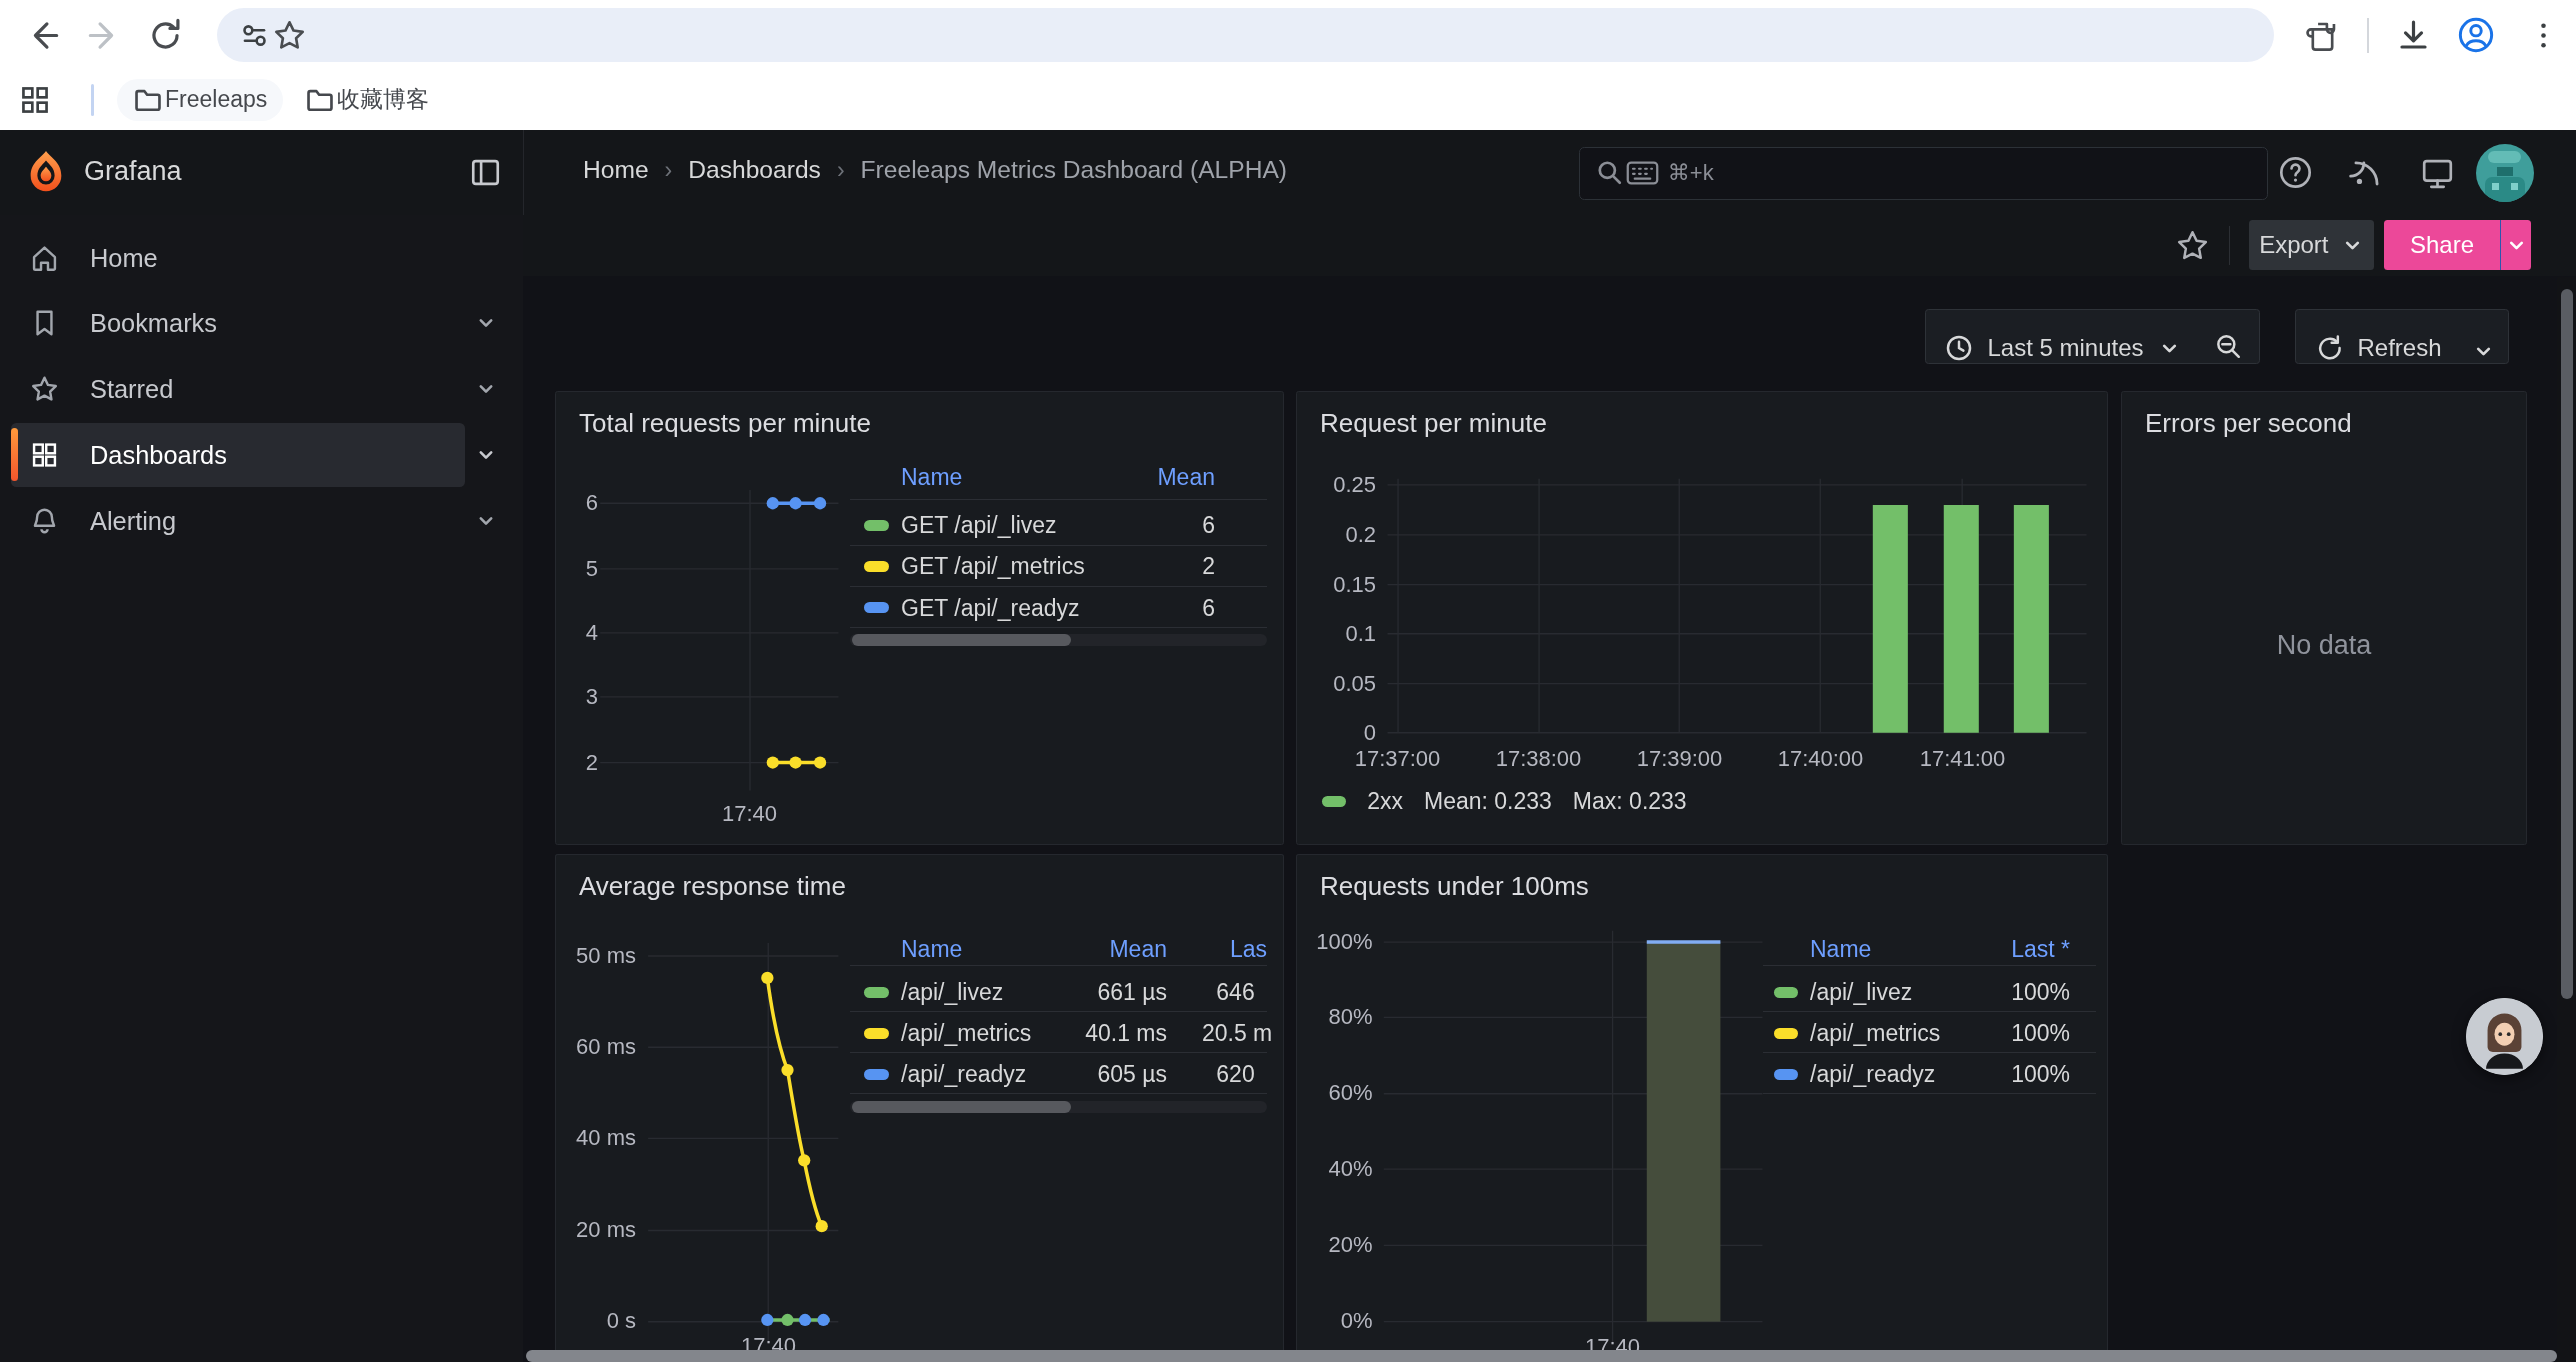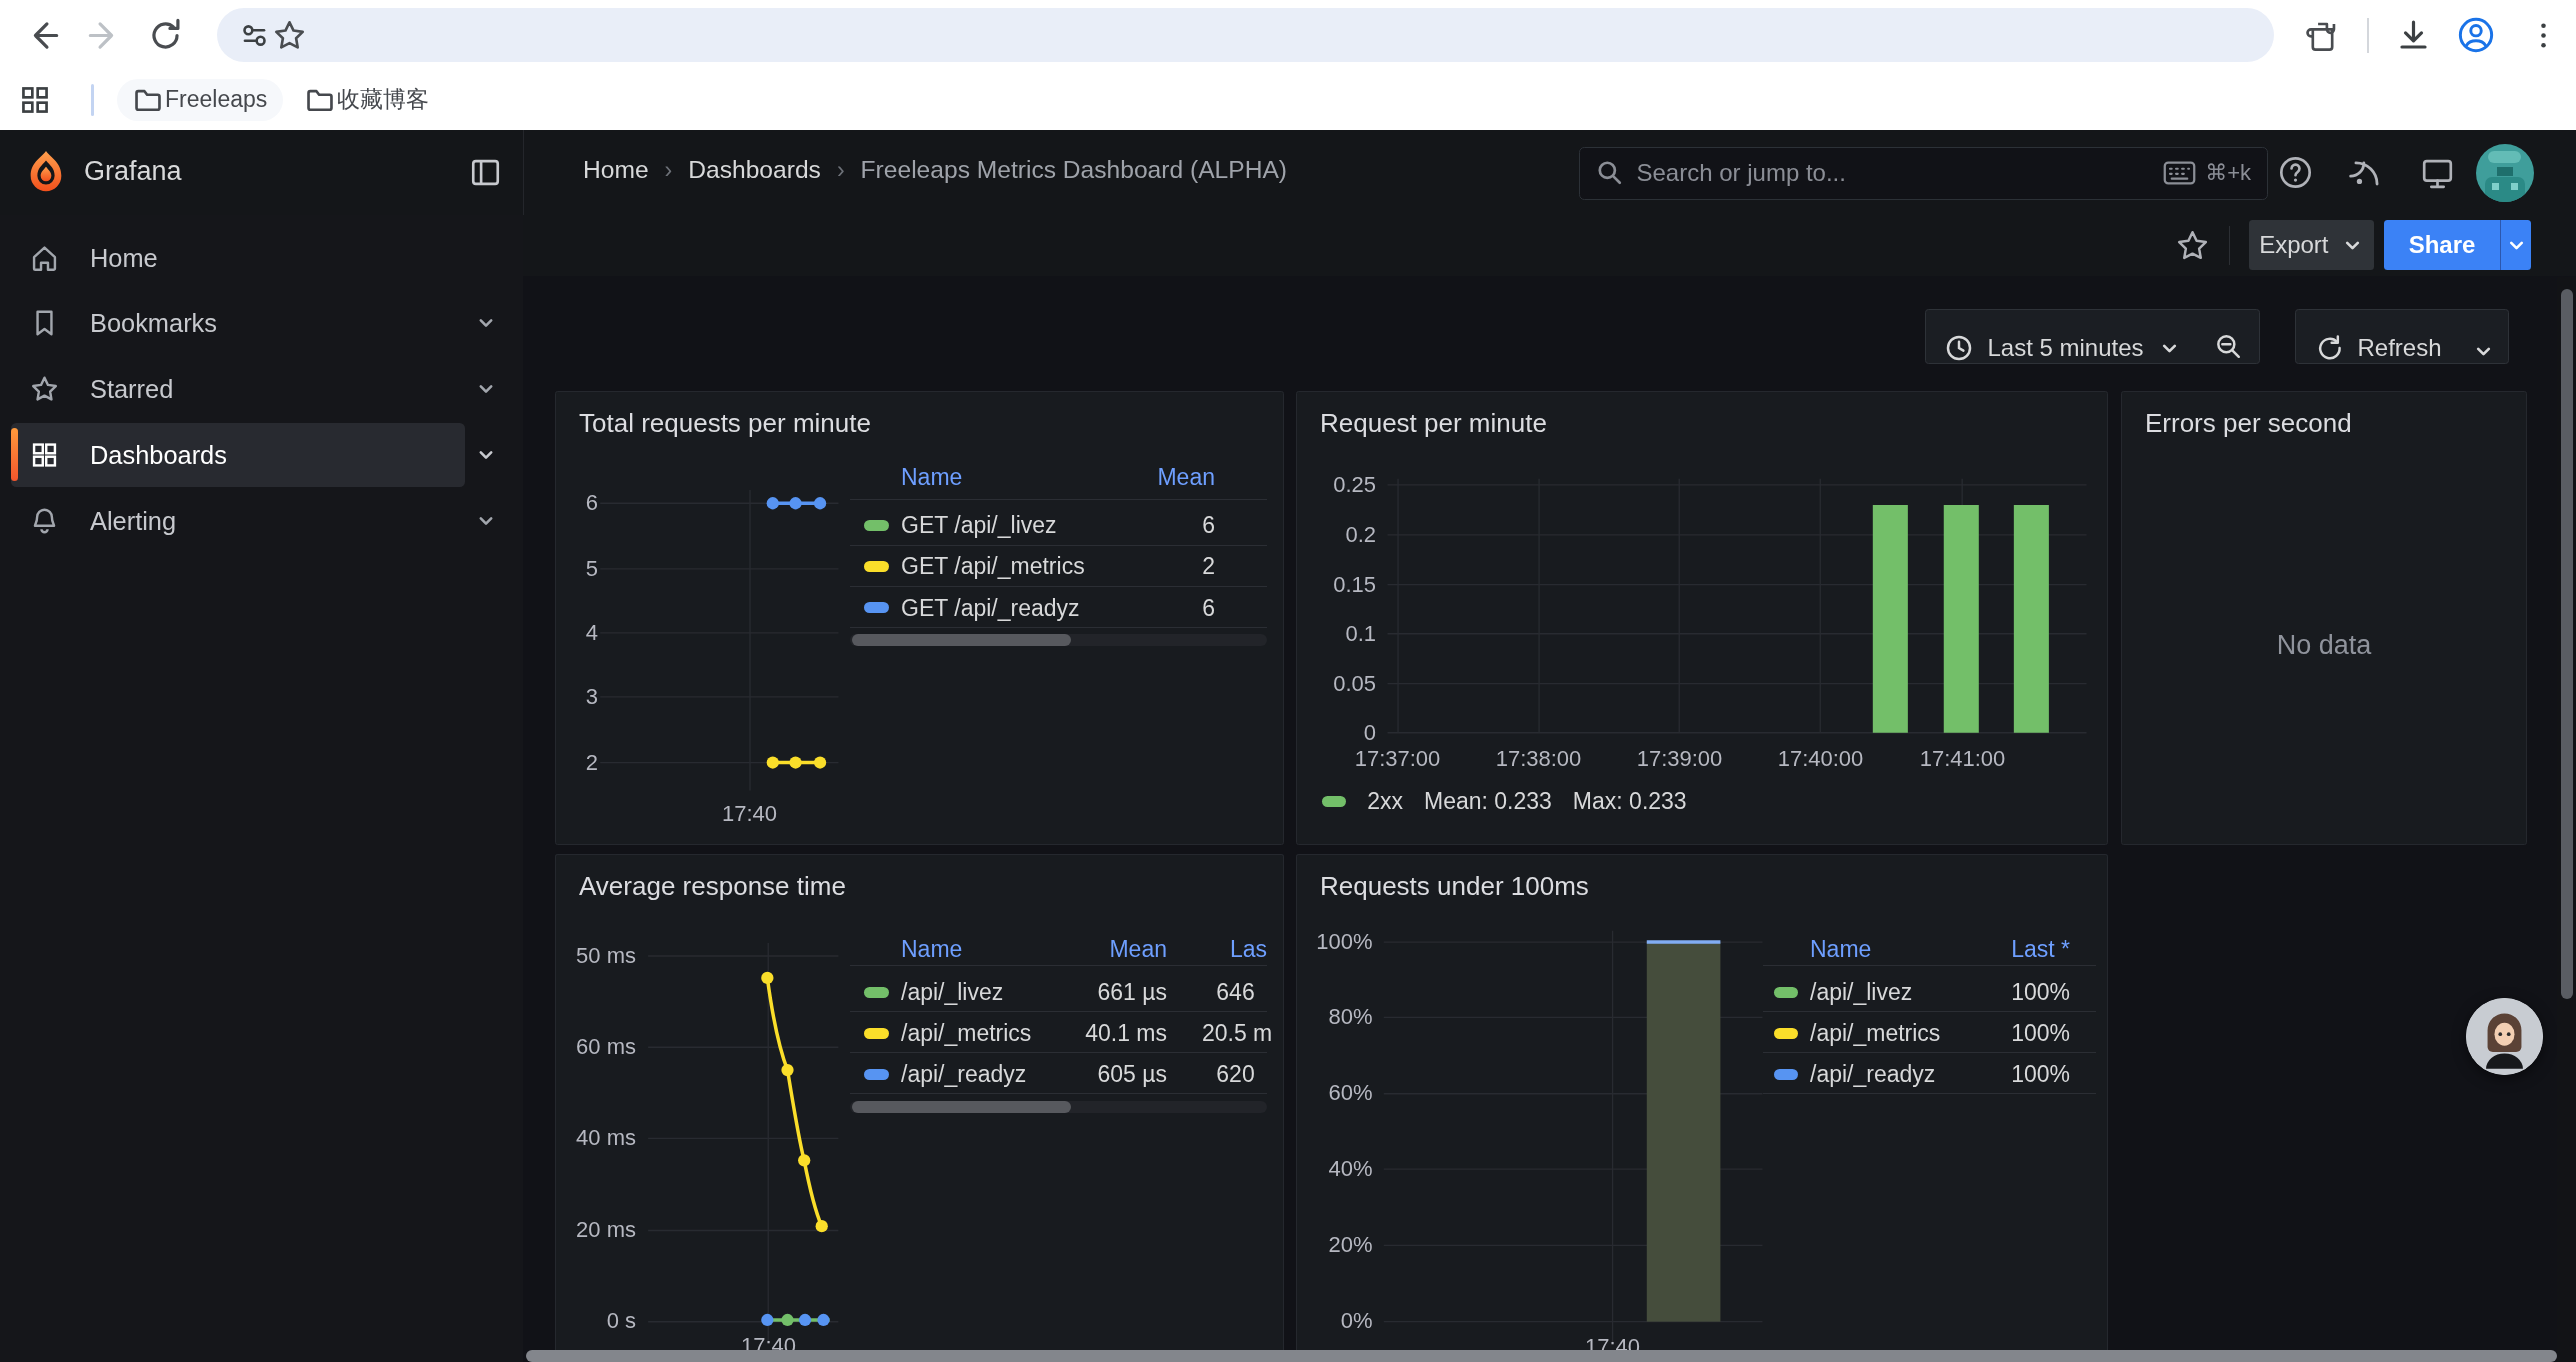--- a/index.html
+++ b/index.html
@@ -35,21 +35,21 @@
             background:linear-gradient(180deg,#ff9a3c,#f2552c);}
   .side-label{position:absolute;left:90px;top:50%;transform:translateY(-50%);font-size:25.4px;color:#c7c9ce;}
   .side-label.sel{color:#ffffff;}
   .side-ic{position:absolute;left:28px;top:50%;transform:translateY(-50%);}
   .side-chev{position:absolute;left:473px;top:50%;transform:translateY(-50%);}
 
   .gf-main{position:absolute;left:523px;top:85px;width:2053px;height:1148px;background:#111217;}
   .dash-head{position:absolute;left:0;top:0;width:100%;height:61px;background:#141619;}
   .btn{display:flex;align-items:center;justify-content:center;border-radius:3.5px;cursor:pointer;font-size:24px;}
   .btn-sec{background:#2f3338;color:#d8d9da;gap:12.3px;}
-  .btn-blue{background:#3b82f6;color:#ffffff;font-weight:700;}
+  .btn-blue{background:#ec4899;color:#ffffff;font-weight:400;}
   .tgroup{position:absolute;display:flex;align-items:flex-end;background:#1b1e23;border:0.9px solid #2e3238;border-radius:3.5px;color:#d8d9da;}
   .tseg{display:flex;align-items:center;gap:14px;padding:0 17.5px;font-size:24px;cursor:pointer;}
   .tdiv{width:0.9px;background:#2e3238;}
 
   .panel{position:absolute;background:#181b1f;border:0.9px solid #25282e;border-radius:2.6px;overflow:hidden;}
   .ptitle{position:absolute;left:23px;top:16px;font-size:26px;font-weight:500;color:#dcdde1;}
   .tick{position:absolute;color:#b6b8c1;font-size:22px;line-height:24.6px;}
   .lg-h{position:absolute;color:#6e9fff;font-size:23px;font-weight:500;cursor:pointer;}
   .lg-t{position:absolute;color:#d8d9da;font-size:23px;white-space:nowrap;}
   .pill{position:absolute;width:24.6px;height:11.4px;border-radius:6.1px;cursor:pointer;}
@@ -184,21 +184,20 @@
         <span class="crumb">Dashboards</span>
         <span class="crumb-sep">›</span>
         <span class="crumb current">Freeleaps Metrics Dashboard (ALPHA)</span>
       </div>
 
       <div class="searchbox">
         <svg width="32" height="32" viewBox="0 0 36 36" style="margin-left:14px;">
             <circle cx="15" cy="15" r="8.5" stroke="#8b8e96" stroke-width="3" fill="none"></circle>
             <path d="M21.5 21.5 L29 29" stroke="#8b8e96" stroke-width="3" stroke-linecap="round"></path>
           </svg>
-        <span class="ph">Search or jump to...</span>
         <span class="kbd">
           <svg width="33" height="26" viewBox="0 0 38 30">
               <rect x="2" y="3" width="34" height="24" rx="4" stroke="#8b8e96" stroke-width="2.6" fill="none"></rect>
               <path d="M8 10 h2 M15 10 h2 M22 10 h2 M29 10 h1 M8 16 h2 M15 16 h2 M22 16 h2 M10 21.5 h18" stroke="#8b8e96" stroke-width="2.4" stroke-linecap="round"></path>
             </svg>
           <span>⌘+k</span>
         </span>
       </div>
 
       <div class="abs" style="left:2276px;top:23px;cursor:pointer;">

